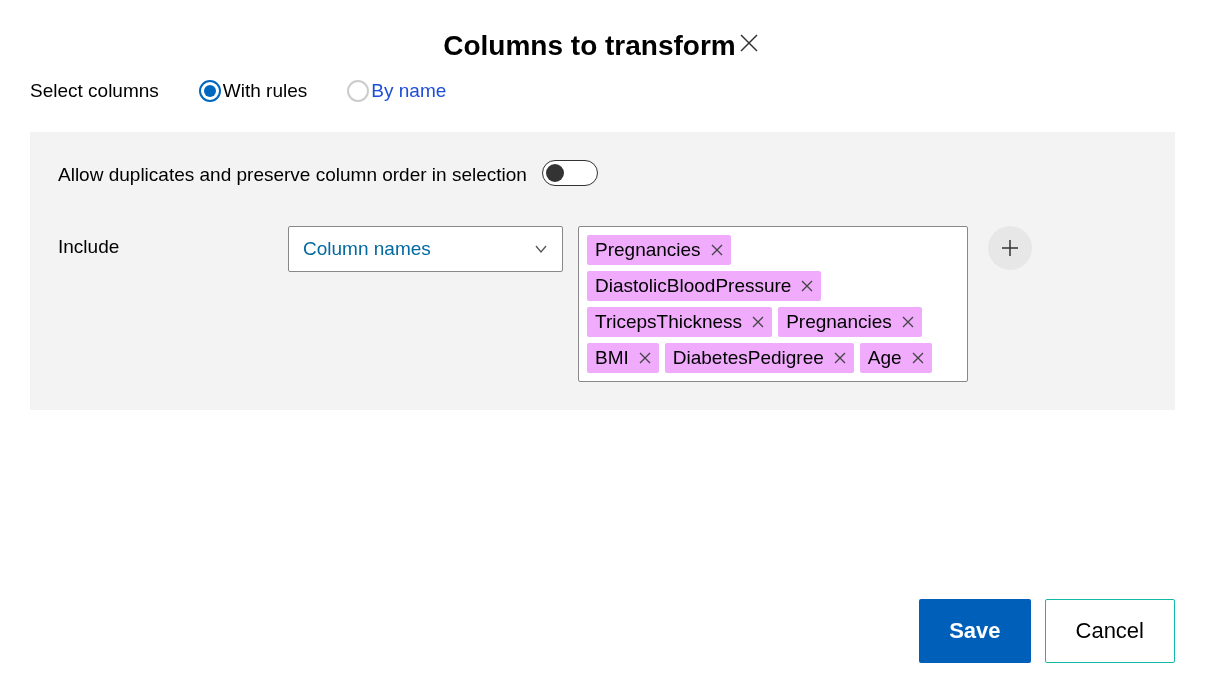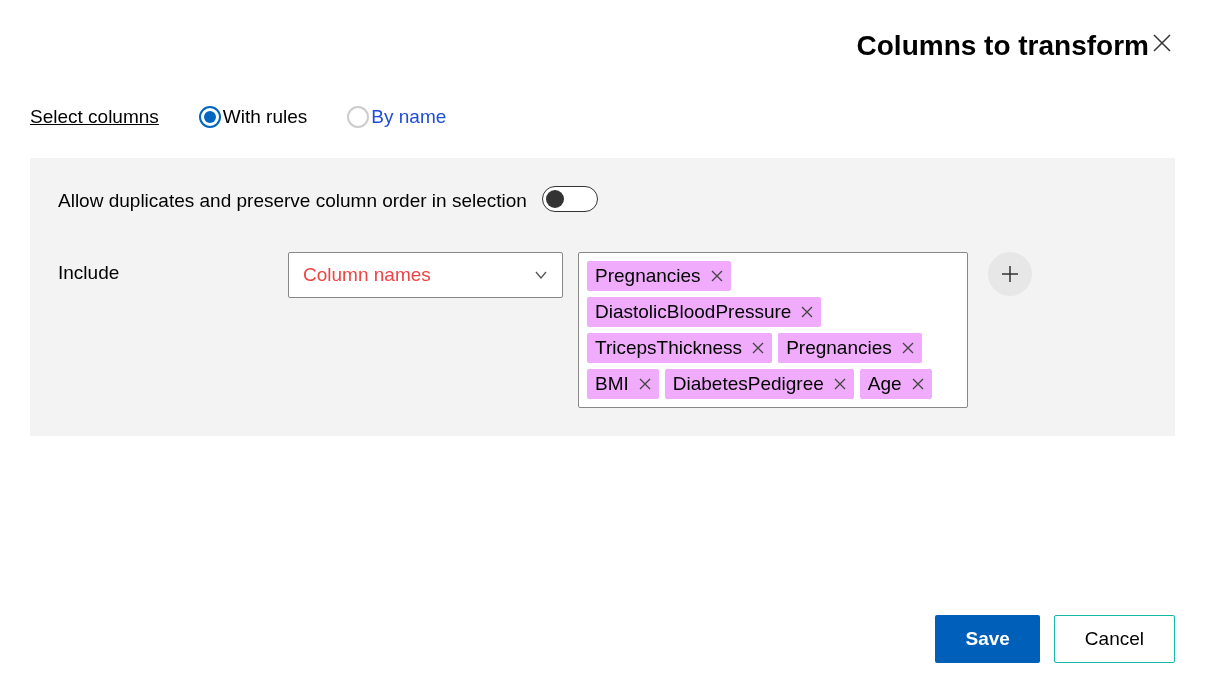--- a/index.html
+++ b/index.html
@@ -11,23 +11,23 @@
       font-family: "Segoe UI", -apple-system, BlinkMacSystemFont, sans-serif;
       background: #ffffff;
       width: 1205px;
       height: 693px;
       padding: 30px;
       position: relative;
       color: #000;
     }
     .header {
       display: flex;
-      justify-content: flex-end;
+      justify-content: center;
       align-items: flex-start;
-      margin-bottom: 44px;
+      margin-bottom: 18px;
     }
     .title {
       font-size: 28px;
       font-weight: 700;
       color: #000;
     }
     .close-icon {
       font-size: 20px;
       color: #333;
       cursor: pointer;
@@ -36,21 +36,20 @@
     }
     .radio-row {
       display: flex;
       align-items: center;
       gap: 40px;
       margin-bottom: 30px;
     }
     .radio-label {
       font-size: 19px;
       color: #000;
-      text-decoration: underline;
     }
     .radio-option {
       display: flex;
       align-items: flex-start;
       gap: 2px;
       cursor: pointer;
     }
     .radio-circle {
       width: 22px;
       height: 22px;
@@ -127,21 +126,21 @@
       border: 1px solid #888;
       border-radius: 2px;
       display: flex;
       align-items: center;
       justify-content: space-between;
       padding: 0 14px;
       cursor: pointer;
     }
     .dropdown-text {
       font-size: 19px;
-      color: #ef4444;
+      color: #0369a1;
       text-align: right;
     }
     .chevron {
       width: 14px;
       height: 14px;
     }
     .tags-box {
       width: 390px;
       min-height: 46px;
       background: #fff;
@@ -182,23 +181,23 @@
       margin-left: 5px;
     }
     .footer {
       position: absolute;
       bottom: 30px;
       right: 30px;
       display: flex;
       gap: 14px;
     }
     .btn {
-      height: 48px;
+      height: 64px;
       padding: 0 30px;
-      font-size: 19px;
+      font-size: 22px;
       border-radius: 2px;
       cursor: pointer;
       display: flex;
       align-items: center;
       justify-content: center;
     }
     .btn-primary {
       background: #005fb8;
       color: #fff;
       font-weight: 600;

